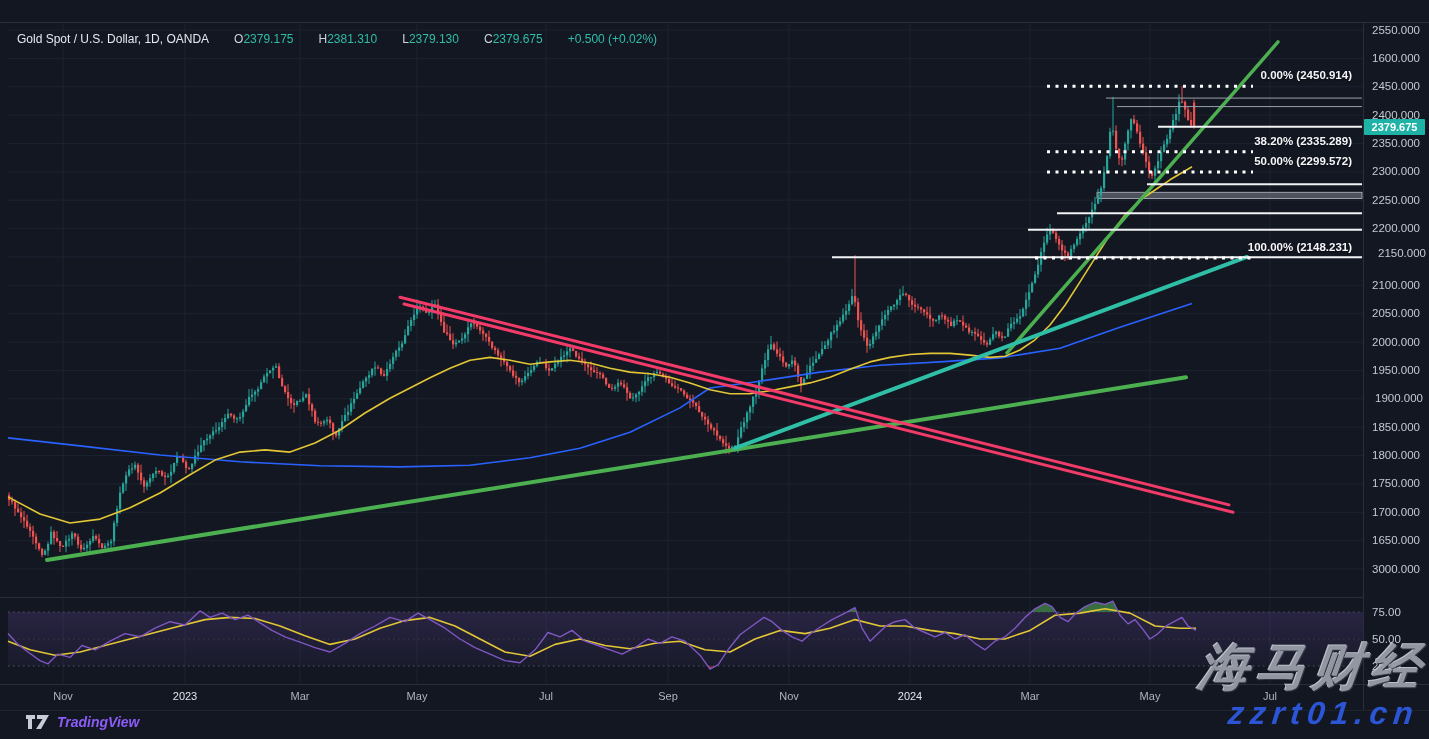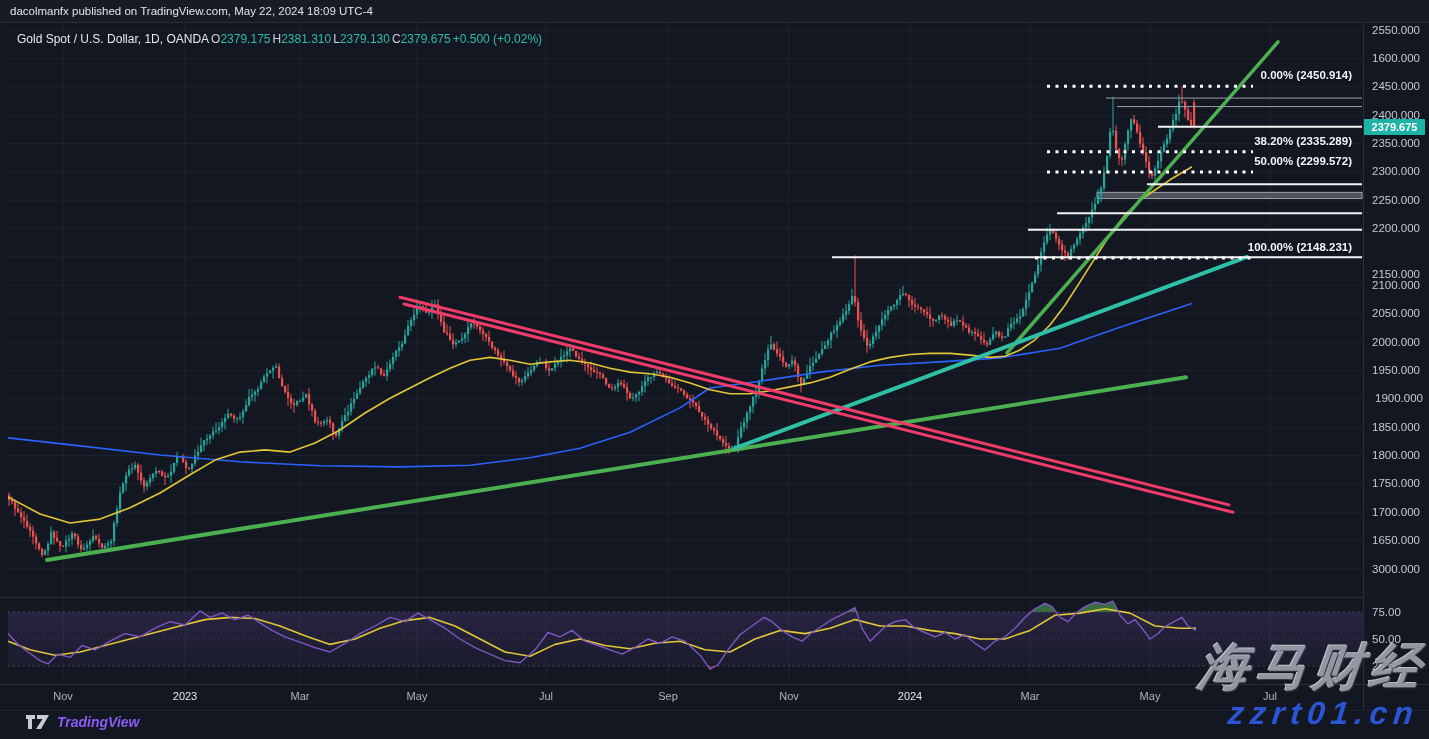--- a/index.html
+++ b/index.html
@@ -2,21 +2,21 @@
 <html><head>
 <meta charset="utf-8">
 <style>
   html,body{margin:0;padding:0;background:#0b0e15;}
   #app{position:relative;width:1429px;height:739px;background:#131722;overflow:hidden;
        font-family:"Liberation Sans",sans-serif;-webkit-font-smoothing:antialiased;}
   .abs{position:absolute;}
   #topbar{left:0;top:0;width:100%;height:22px;background:#171b26;color:#e2e4ea;
           font-size:11.5px;line-height:22px;padding-left:10px;box-sizing:border-box;}
   .sep{background:#2a2e39;position:absolute;}
-  #legend{left:17px;top:31px;height:16px;display:flex;align-items:center;gap:2px;
+  #legend{left:17px;top:31px;height:16px;display:flex;align-items:center;gap:25px;
           font-size:12px;color:#e6e8ee;white-space:nowrap;z-index:30;}
   #legend .lbl{color:#cfd3db;}
   #legend .val{color:#2fbda9;text-align:right;}
   #legend .chg{color:#2fbda9;}
   svg#cvs{position:absolute;left:0;top:0;z-index:5;}
   .fiblabel{position:absolute;right:77px;color:#f5f6f8;font-size:11.5px;font-weight:700;
             z-index:20;text-shadow:0 1px 2px rgba(0,0,0,.6);}
   .ptick{position:absolute;left:1372px;width:54px;color:#c5c9d1;font-size:11.5px;z-index:20;}
   .ttick{position:absolute;top:690px;transform:translateX(-50%);font-size:11px;color:#aeb3bd;z-index:20;}
   .ttick.major{color:#e3e5ea;}
@@ -28,23 +28,20 @@
   #watermark2{position:absolute;right:10px;top:695px;font-size:32px;font-weight:800;font-style:italic;
          color:#2b55d4;letter-spacing:6px;z-index:40;transform:skewX(-6deg);}
   #attribution{position:absolute;left:26px;top:714px;display:flex;align-items:center;gap:7px;z-index:30;}
   #attribution span{color:#8b5cf6;font-size:14px;font-weight:600;font-style:italic;}
 </style>
 </head>
 <body>
 
 <div id="app">
 
-  <div id="topbar" class="abs">
-    <span>dacolmanfx published on TradingView.com, May 22, 2024 18:09 UTC-4</span>
-  </div>
   <div class="sep" style="left:0;top:22px;width:1429px;height:1px;"></div>
 
   <svg id="cvs" width="1429" height="739">
       <g>
         <line x1="63" y1="22" x2="63" y2="684" stroke="#1c2230" stroke-width="1"></line>
         <line x1="185" y1="22" x2="185" y2="684" stroke="#1c2230" stroke-width="1"></line>
         <line x1="300" y1="22" x2="300" y2="684" stroke="#1c2230" stroke-width="1"></line>
         <line x1="417" y1="22" x2="417" y2="684" stroke="#1c2230" stroke-width="1"></line>
         <line x1="546" y1="22" x2="546" y2="684" stroke="#1c2230" stroke-width="1"></line>
         <line x1="668" y1="22" x2="668" y2="684" stroke="#1c2230" stroke-width="1"></line>
@@ -923,21 +920,21 @@
     </div>
   <div id="price-ticks">
       <div class="ptick" style="top: 23.5px;">2550.000</div>
       <div class="ptick" style="top: 51.8684px;">1600.000</div>
       <div class="ptick" style="top: 80.2368px;">2450.000</div>
       <div class="ptick" style="top: 108.605px;">2400.000</div>
       <div class="ptick" style="top: 136.974px;">2350.000</div>
       <div class="ptick" style="top: 165.342px;">2300.000</div>
       <div class="ptick" style="top: 193.711px;">2250.000</div>
       <div class="ptick" style="top: 222.079px;">2200.000</div>
-      <div class="ptick" style="top: 268px;">2150.000</div>
+      <div class="ptick" style="top: 247px; text-align: right;">2150.000</div>
       <div class="ptick" style="top: 278.816px;">2100.000</div>
       <div class="ptick" style="top: 307.184px;">2050.000</div>
       <div class="ptick" style="top: 335.553px;">2000.000</div>
       <div class="ptick" style="top: 363.921px;">1950.000</div>
       <div class="ptick" style="top: 392.289px; text-align: center;">1900.000</div>
       <div class="ptick" style="top: 420.658px;">1850.000</div>
       <div class="ptick" style="top: 449.026px;">1800.000</div>
       <div class="ptick" style="top: 477.395px;">1750.000</div>
       <div class="ptick" style="top: 505.763px;">1700.000</div>
       <div class="ptick" style="top: 534.132px;">1650.000</div>

